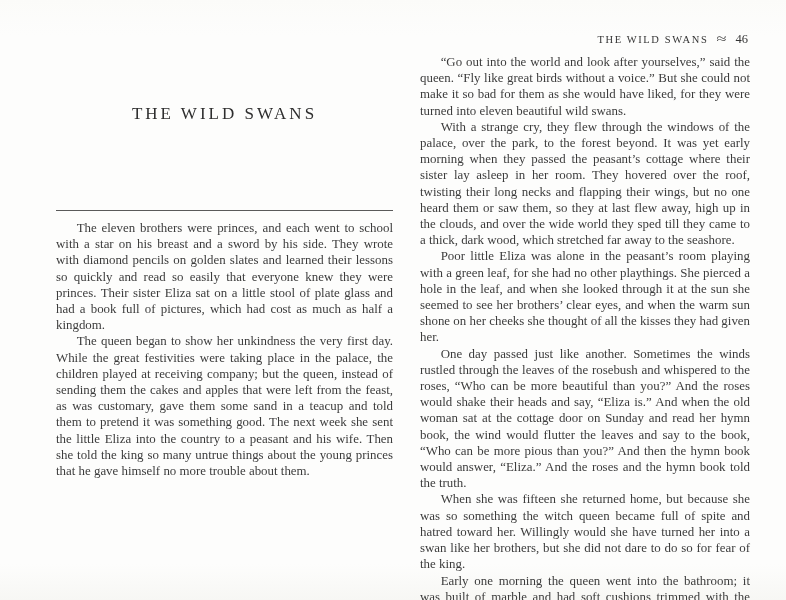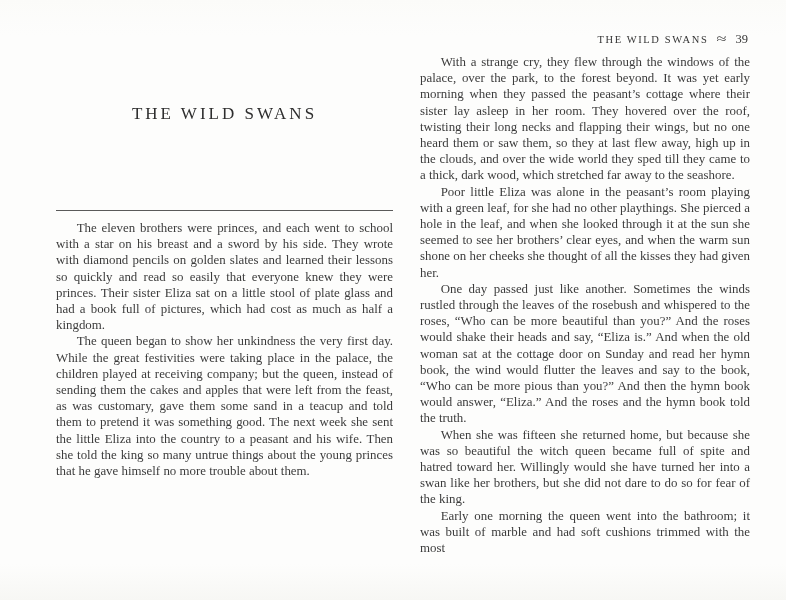--- a/index.html
+++ b/index.html
@@ -97,24 +97,25 @@
         <p class="indented">The eleven brothers were princes, and each went to school with a star on his breast and a sword by his side. They wrote with diamond pencils on golden slates and learned their lessons so quickly and read so easily that everyone knew they were princes. Their sister Eliza sat on a little stool of plate glass and had a book full of pictures, which had cost as much as half a kingdom.</p>
         <p class="indented">The queen began to show her unkindness the very first day. While the great festivities were taking place in the palace, the children played at receiving company; but the queen, instead of sending them the cakes and apples that were left from the feast, as was customary, gave them some sand in a teacup and told them to pretend it was something good. The next week she sent the little Eliza into the country to a peasant and his wife. Then she told the king so many untrue things about the young princes that he gave himself no more trouble about them.</p>
       </div>
     </div>
   </div>
 
   <div class="page">
     <div class="running-header">
       <span class="running-title">THE WILD SWANS</span>
       <span class="swan-ornament">≈</span>
-      <span class="page-number">39</span>
+      <span class="page-number">46</span>
     </div>
     <div class="right-content body-text">
+      <p class="indented">“Go out into the world and look after yourselves,” said the queen. “Fly like great birds without a voice.” But she could not make it so bad for them as she would have liked, for they were turned into eleven beautiful wild swans.</p>
       <p class="indented">With a strange cry, they flew through the windows of the palace, over the park, to the forest beyond. It was yet early morning when they passed the peasant’s cottage where their sister lay asleep in her room. They hovered over the roof, twisting their long necks and flapping their wings, but no one heard them or saw them, so they at last flew away, high up in the clouds, and over the wide world they sped till they came to a thick, dark wood, which stretched far away to the seashore.</p>
       <p class="indented">Poor little Eliza was alone in the peasant’s room playing with a green leaf, for she had no other playthings. She pierced a hole in the leaf, and when she looked through it at the sun she seemed to see her brothers’ clear eyes, and when the warm sun shone on her cheeks she thought of all the kisses they had given her.</p>
       <p class="indented">One day passed just like another. Sometimes the winds rustled through the leaves of the rosebush and whispered to the roses, “Who can be more beautiful than you?” And the roses would shake their heads and say, “Eliza is.” And when the old woman sat at the cottage door on Sunday and read her hymn book, the wind would flutter the leaves and say to the book, “Who can be more pious than you?” And then the hymn book would answer, “Eliza.” And the roses and the hymn book told the truth.</p>
-      <p class="indented">When she was fifteen she returned home, but because she was so beautiful the witch queen became full of spite and hatred toward her. Willingly would she have turned her into a swan like her brothers, but she did not dare to do so for fear of the king.</p>
+      <p class="indented">When she was fifteen she returned home, but because she was so something the witch queen became full of spite and hatred toward her. Willingly would she have turned her into a swan like her brothers, but she did not dare to do so for fear of the king.</p>
       <p class="indented">Early one morning the queen went into the bathroom; it was built of marble and had soft cushions trimmed with the most</p>
     </div>
   </div>
 
 </div>
 
 </body></html>

